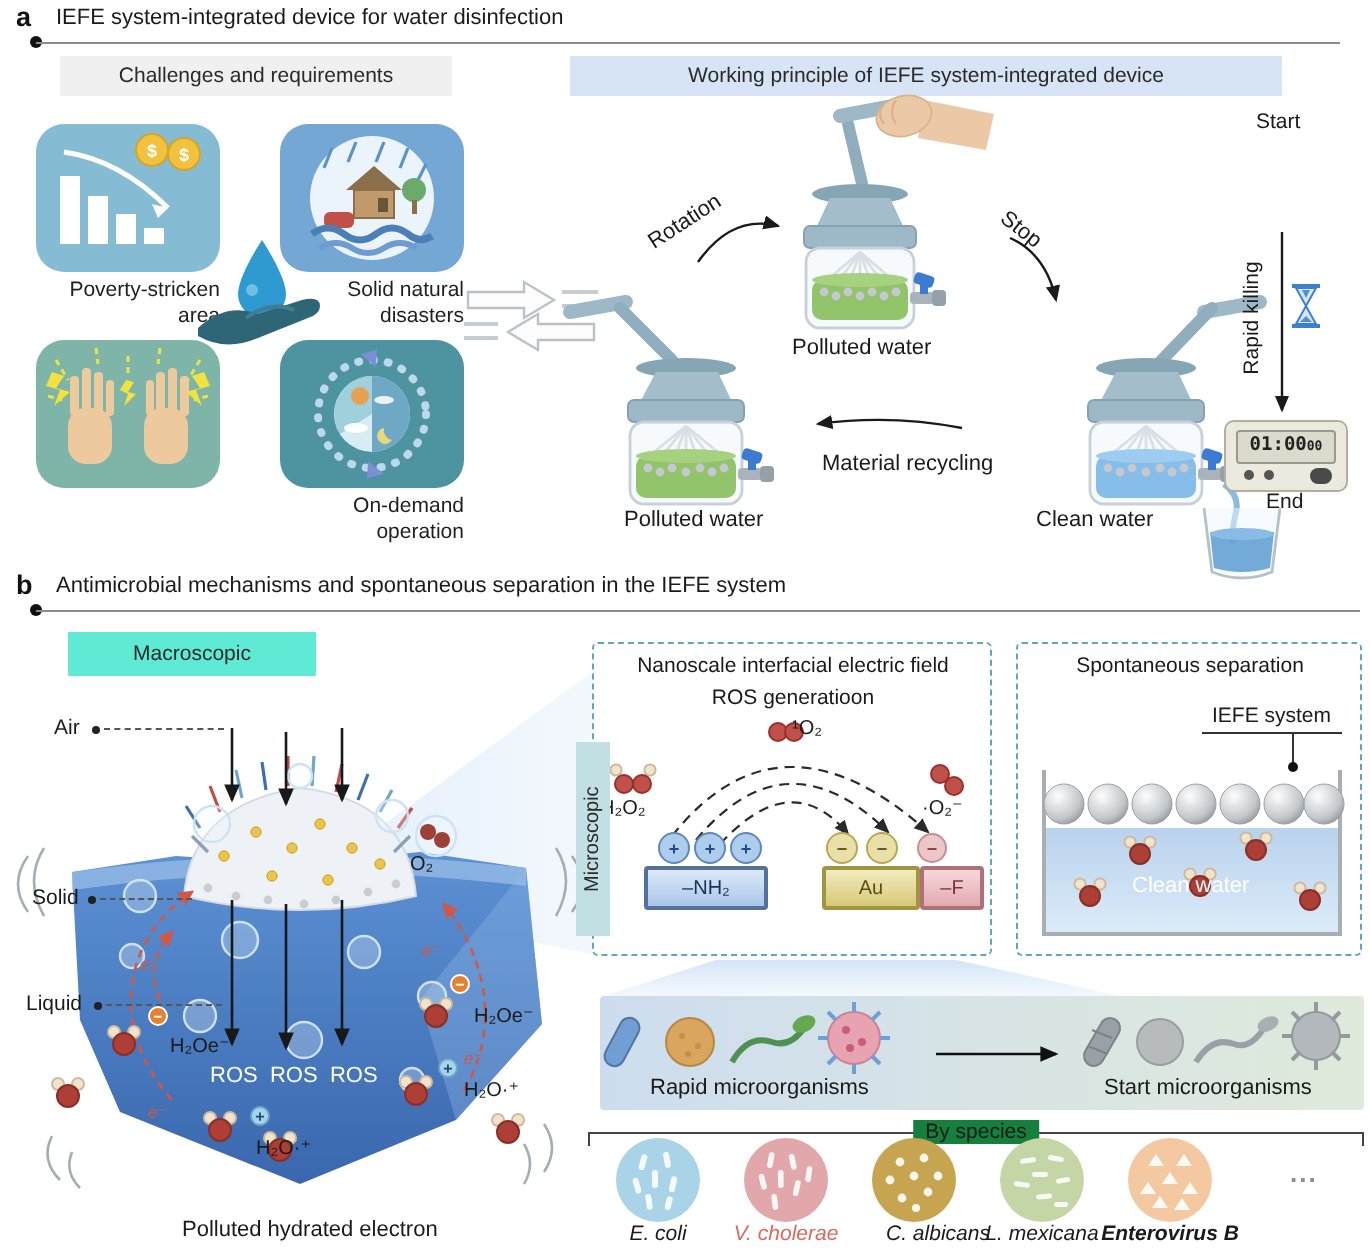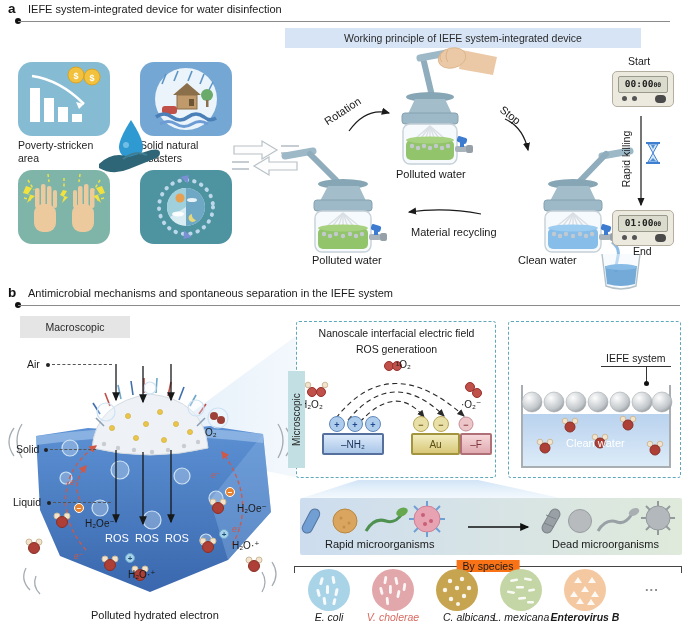--- a/index.html
+++ b/index.html
@@ -6,21 +6,21 @@
   #stage{position:relative;width:685px;height:628px;background:#fff;overflow:hidden;
          font-family:"Liberation Sans","DejaVu Sans",sans-serif;color:#1a1a1a}
   .abs{position:absolute}
   .panel-label{position:absolute;font-weight:bold;font-size:13.5px;color:#111}
   .panel-title{position:absolute;font-size:11px;color:#1a1a1a;white-space:nowrap}
   .rule{position:absolute;height:0;border-top:1px solid #8a8a8a}
   .rule-dot{position:absolute;width:6px;height:6px;border-radius:50%;background:#111}
   .hdr{position:absolute;display:flex;align-items:center;justify-content:center;
        font-size:10.5px;color:#2a2a2a}
   .tile{position:absolute;width:92px;height:74px;border-radius:14px;overflow:hidden}
-  .tile-label{position:absolute;font-size:10.5px;text-align:left;line-height:1.2;color:#1f1f1f}
+  .tile-label{position:absolute;font-size:10.5px;text-align:right;line-height:1.2;color:#1f1f1f}
   .lbl{position:absolute;font-size:11px;line-height:1.15;white-space:nowrap;color:#1a1a1a}
   .chem{position:absolute;font-size:10px;white-space:nowrap;color:#1a1a1a}
   .dashline{position:absolute;height:0;border-top:1.2px dashed #555}
   .ldot{position:absolute;width:4px;height:4px;border-radius:50%;background:#222}
   .dashed-box{position:absolute;border:1.6px dashed #5fa8bc;border-radius:3px;background:#fff}
   .timer{position:absolute;width:60px;height:34px;background:#eceadf;border:1px solid #b4aea0;border-radius:5px}
   .timer .screen{position:absolute;left:5px;top:4px;right:5px;height:15px;background:#dbdbcd;
        border:1px solid #9a9a8c;border-radius:2px;text-align:center;line-height:14px;
        font-family:"DejaVu Sans Mono","Liberation Mono",monospace;font-size:9.5px;font-weight:bold;color:#222}
   .timer .tsub{font-size:6.5px}
@@ -41,20 +41,21 @@
 </head>
 <body>
 
 <div id="stage">
 
   <div class="panel-label" style="left:8px;top:1px">a</div>
   <div class="panel-title" style="left:28px;top:3px">IEFE system-integrated device for water disinfection</div>
   <div class="rule-dot" style="left:15px;top:18px"></div>
   <div class="rule" style="left:18px;top:21px;width:652px"></div>
 
+  <div class="hdr" style="left:30px;top:28px;width:196px;height:20px;background:#f0f0f0">Challenges and requirements</div>
 
   <div class="tile" style="left:18px;top:62px;background:#85bcd3">
     <svg width="92" height="74" viewBox="0 0 92 74">
       <rect x="12" y="26" width="10" height="34" fill="#fff"></rect>
       <rect x="26" y="36" width="10" height="24" fill="#fff"></rect>
       <rect x="40" y="45" width="10" height="15" fill="#fff"></rect>
       <rect x="54" y="52" width="10" height="8" fill="#fff"></rect>
       <path d="M14,14 Q42,18 66,42" stroke="#fff" stroke-width="2.5" fill="none"></path>
       <path d="M66,42 l-8,-2 3,7 z" fill="#fff"></path>
       <circle cx="58" cy="13" r="8" fill="#f2c23e" stroke="#d8a425"></circle>
@@ -123,20 +124,21 @@
       <path d="M46,18 a19,19 0 0 1 0,38 z" fill="#6fa8c4"></path>
       <path d="M46,18 a19,19 0 0 0 -16,29 l16,-10 z" fill="#9fd0dc"></path>
       <circle cx="40" cy="28" r="4.5" fill="#e8a050"></circle>
       <path d="M52,44 a4,4 0 1 0 4,6 a5,5 0 0 1 -4,-6" fill="#e8d878"></path>
       <ellipse cx="38" cy="44" rx="6" ry="2.5" fill="#fff" opacity="0.9"></ellipse>
       <ellipse cx="52" cy="30" rx="5" ry="2" fill="#fff" opacity="0.85"></ellipse>
       <polygon points="46,4 51,11 41,11" fill="#7a8fd4" transform="rotate(40 46 8)"></polygon>
       <polygon points="46,70 41,63 51,63" fill="#7a8fd4" transform="rotate(40 46 66)"></polygon>
     </svg>
   </div>
+  <div class="tile-label" style="left:140px;top:247px;width:92px">On-demand operation</div>
 
   <svg class="abs" style="left:95px;top:118px" width="72" height="66" viewBox="0 0 72 66">
     <path d="M36,2 C36,2 24,20 24,29 a12,12 0 0 0 24,0 C48,20 36,2 36,2 Z" fill="#2f9ad2"></path>
     <circle cx="31" cy="27" r="3" fill="#7cc4e8" opacity="0.85"></circle>
     <path d="M4,46 q14,-13 30,-7 l22,-7 q9,-2 9,3 q0,4 -6,6 l-25,10 q-16,7 -30,-1 z" fill="#2e6577"></path>
     <path d="M28,41 q12,-9 24,-4" stroke="#3f7d92" stroke-width="2" fill="none"></path>
   </svg>
 
   <svg class="abs" style="left:228px;top:136px" width="76" height="42" viewBox="228 136 76 42">
     <polygon points="234,146 262,146 262,141 277,150 262,159 262,154 234,154" fill="#fdfdfd" stroke="#b9c2c8" stroke-width="1.2"></polygon>
@@ -280,26 +282,20 @@
   </svg>
 
   <div class="rotlbl" style="left:322px;top:105px;transform:rotate(-33deg)">Rotation</div>
   <div class="rotlbl" style="left:499px;top:109px;transform:rotate(38deg)">Stop</div>
   <div class="lbl" style="left:396px;top:168px">Polluted water</div>
   <div class="lbl" style="left:312px;top:254px">Polluted water</div>
   <div class="lbl" style="left:518px;top:254px">Clean water</div>
   <div class="lbl" style="left:411px;top:226px">Material recycling</div>
 
   <div class="lbl" style="left:628px;top:55px;font-size:10.5px">Start</div>
-  <div class="timer" style="left:612px;top:71px">
-    <div class="screen"><span>00:00</span><span class="tsub">00</span></div>
-    <div class="btn-dot" style="left:9px"></div>
-    <div class="btn-dot" style="left:19px"></div>
-    <div class="btn-pill"></div>
-  </div>
   <div class="rotlbl" style="left:582px;top:153px;width:88px;text-align:center;font-size:10.5px;transform:rotate(-90deg)">Rapid killing</div>
   <svg class="abs" style="left:645px;top:141px" width="16" height="24" viewBox="0 0 16 24">
     <line x1="1" y1="2" x2="15" y2="2" stroke="#3f7fd0" stroke-width="2"></line>
     <line x1="1" y1="22" x2="15" y2="22" stroke="#3f7fd0" stroke-width="2"></line>
     <path d="M3,3 H13 L8,12 Z" fill="#d4e8f8" stroke="#3f7fd0"></path>
     <path d="M3,21 H13 L8,12 Z" fill="#d4e8f8" stroke="#3f7fd0"></path>
     <path d="M6,4 H10 L8,8 Z" fill="#4f8fd8"></path>
     <path d="M5,20 H11 L8,17 Z" fill="#4f8fd8"></path>
   </svg>
   <div class="timer" style="left:612px;top:210px">
@@ -308,21 +304,21 @@
     <div class="btn-dot" style="left:19px"></div>
     <div class="btn-pill"></div>
   </div>
   <div class="lbl" style="left:633px;top:245px;font-size:10.5px">End</div>
 
   <div class="panel-label" style="left:8px;top:285px">b</div>
   <div class="panel-title" style="left:28px;top:287px">Antimicrobial mechanisms and spontaneous separation in the IEFE system</div>
   <div class="rule-dot" style="left:15px;top:302px"></div>
   <div class="rule" style="left:18px;top:305px;width:662px"></div>
 
-  <div class="hdr" style="left:20px;top:316px;width:110px;height:22px;background:#e5e5e5">Macroscopic</div>
+  <div class="hdr" style="left:34px;top:316px;width:124px;height:22px;background:#5eead4">Macroscopic</div>
 
   <svg class="abs" style="left:0;top:330px" width="300" height="290" viewBox="0 330 300 290">
     <defs>
       <marker id="mah" markerWidth="8" markerHeight="8" refX="6" refY="3" orient="auto">
         <path d="M0,0 L7,3 L0,6 Z" fill="#16181a"></path>
       </marker>
       <marker id="rah" markerWidth="8" markerHeight="8" refX="5" refY="3" orient="auto">
         <path d="M0,0 L6,3 L0,6 Z" fill="#cf5847"></path>
       </marker>
       <linearGradient id="waterGrad" x1="0" y1="0" x2="0" y2="1">
@@ -548,20 +544,21 @@
   <div class="chem" style="left:396px;top:359px">¹O₂</div>
   <div class="chem" style="left:300px;top:399px">H₂O₂</div>
   <div class="chem" style="left:461px;top:399px">·O₂⁻</div>
   <div class="chip" style="left:322px;top:433px;width:58px;height:18px;background:linear-gradient(#dceafa,#aac6e8);border:2px solid #55709c;color:#17305c">–NH₂</div>
   <div class="chip" style="left:411px;top:433px;width:45px;height:18px;background:linear-gradient(#f2ecc0,#d8c878);border:2px solid #a39440;color:#5c4f14">Au</div>
   <div class="chip" style="left:460px;top:433px;width:28px;height:18px;background:linear-gradient(#f6d8da,#e0aab0);border:2px solid #b07078;color:#7c3238">–F</div>
 
   <div class="vertical-tab" style="left:288px;top:371px;width:17px;height:97px">Microscopic</div>
 
   <div class="dashed-box" style="left:508px;top:321px;width:171px;height:155px"></div>
+  <div class="lbl" style="left:508px;top:327px;width:174px;text-align:center;font-size:10.5px">Spontaneous separation</div>
   <div class="lbl" style="left:606px;top:352px;font-size:10.5px">IEFE system</div>
   <div class="abs" style="left:601px;top:366px;width:70px;border-top:1px solid #333"></div>
   <div class="abs" style="left:646px;top:366px;height:16px;border-left:1px solid #333"></div>
   <div class="abs" style="left:644px;top:381px;width:5px;height:5px;border-radius:50%;background:#111"></div>
 
   <svg class="abs" style="left:508px;top:321px" width="174" height="155" viewBox="508 321 174 155">
     <defs>
       <radialGradient id="sphereG" cx="0.35" cy="0.3" r="0.8">
         <stop offset="0" stop-color="#fdfdfd"></stop>
           <stop offset="0.7" stop-color="#c2c7cb"></stop>
@@ -681,26 +678,26 @@
         <line x1="646" y1="518" x2="641" y2="518"></line>
           <line x1="670" y1="518" x2="675" y2="518"></line>
         <line x1="650" y1="510" x2="646" y2="506"></line>
           <line x1="666" y1="510" x2="670" y2="506"></line>
         <line x1="650" y1="526" x2="646" y2="530"></line>
           <line x1="666" y1="526" x2="670" y2="530"></line>
       </g>
     </g>
   </svg>
   <div class="lbl" style="left:325px;top:538px">Rapid microorganisms</div>
-  <div class="lbl" style="left:552px;top:538px">Dead microorganisms</div>
+  <div class="lbl" style="left:552px;top:538px">Start microorganisms</div>
 
   <div class="abs" style="left:294px;top:566px;width:388px;border-top:1px solid #444"></div>
   <div class="abs" style="left:294px;top:566px;height:7px;border-left:1px solid #444"></div>
   <div class="abs" style="left:681px;top:566px;height:7px;border-left:1px solid #444"></div>
-  <div class="lbl" style="left:488px;top:560px;transform:translateX(-50%);background:#f97316;padding:0 6px;font-size:10.5px">By species</div>
+  <div class="lbl" style="left:488px;top:560px;transform:translateX(-50%);background:#15803d;padding:0 6px;font-size:10.5px">By species</div>
 
   <div class="species-circle" style="left: 308px; top: 569px; background-color: rgb(169, 211, 230);">
     <svg width="42" height="42" viewBox="0 0 42 42">
       <g fill="#fff" opacity="0.9">
         <rect x="12" y="8" width="3" height="8" rx="1.5" transform="rotate(15 13 12)"></rect>
         <rect x="24" y="7" width="3" height="8" rx="1.5" transform="rotate(-10 25 11)"></rect>
         <rect x="18" y="16" width="3" height="9" rx="1.5"></rect>
         <rect x="9" y="20" width="3" height="8" rx="1.5" transform="rotate(-15 10 24)"></rect>
         <rect x="27" y="19" width="3" height="8" rx="1.5" transform="rotate(12 28 23)"></rect>
         <rect x="15" y="28" width="3" height="8" rx="1.5" transform="rotate(-8 16 32)"></rect>

